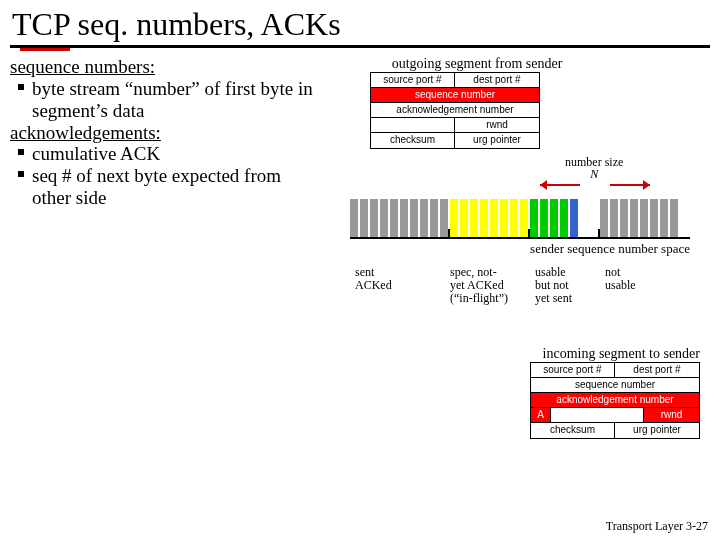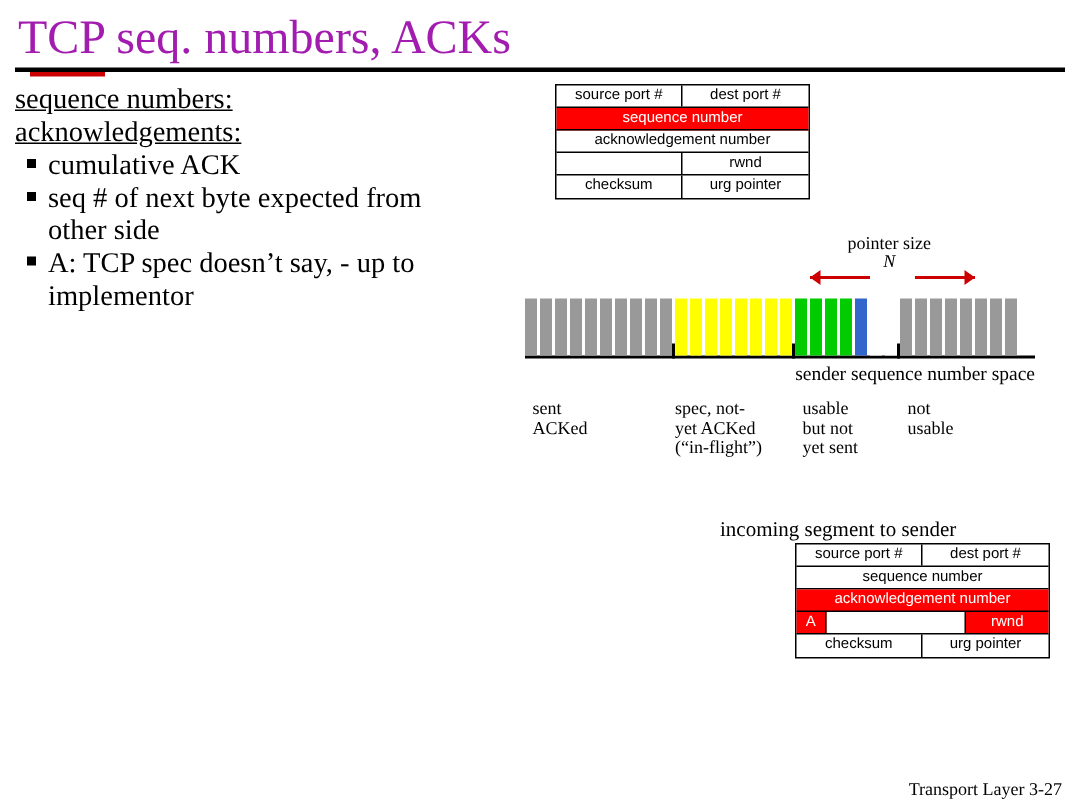--- a/index.html
+++ b/index.html
@@ -10,21 +10,21 @@
     height: 540px;
     background: #fff;
     font-family: Arial, Helvetica, sans-serif;
     overflow: hidden;
     position: relative;
   }
   .title {
     font-size: 32px;
     font-weight: normal;
     padding: 6px 12px 2px 12px;
-    color: #a21caf;
+    color: #000000;
     font-family: "Times New Roman", serif;
   }
   .title-underline {
     height: 3px;
     background: #000;
     margin: 0 10px 0 10px;
     position: relative;
   }
   .title-underline::after {
     content: "";
@@ -192,37 +192,38 @@
 </head>
 <body>
 
 <div class="title">TCP seq. numbers, ACKs</div>
 <div class="title-underline"></div>
 
 <div class="body">
 
   <div class="left">
     <div class="subhead">sequence numbers:</div>
+    <div class="bullet">
+      <span class="sq"></span>
+      <span>byte stream “number” of first byte in segment’s data</span>
+    </div>
     <div class="subhead">acknowledgements:</div>
     <div class="bullet">
       <span class="sq"></span>
       <span>cumulative ACK</span>
     </div>
     <div class="bullet">
       <span class="sq"></span>
       <span>seq # of next byte expected from other side</span>
     </div>
-    <div class="bullet">
-      <span class="sq"></span>
-      <span>A: TCP spec doesn’t say, - up to implementor</span>
-    </div>
   </div>
 
   <div class="right">
 
+    <div class="seg-caption" style="margin-left:-80px">outgoing segment from sender</div>
     <div class="seg-table" style="margin-left:50px">
       <div class="seg-row">
         <div class="seg-cell seg-half">source port #</div>
         <div class="seg-cell seg-half">dest port #</div>
       </div>
       <div class="seg-row hl-red">
         <div class="seg-cell seg-full">sequence number</div>
       </div>
       <div class="seg-row">
         <div class="seg-cell seg-full">acknowledgement number</div>
@@ -231,21 +232,21 @@
         <div class="seg-cell seg-half"></div>
         <div class="seg-cell seg-half">rwnd</div>
       </div>
       <div class="seg-row">
         <div class="seg-cell seg-half">checksum</div>
         <div class="seg-cell seg-half">urg pointer</div>
       </div>
     </div>
 
     <div class="window-annot">
-      <span>pointer size</span><br>
+      <span>number size</span><br>
       <i>N</i>
     </div>
     <div class="window-arrows">
       <div class="hd l"></div>
         <div class="ar l"></div>
       <div class="ar r"></div>
         <div class="hd r"></div>
     </div>
 
     <div class="stripe-wrap">
@@ -304,21 +305,21 @@
         <span>but not</span><br>
         <span>yet sent</span>
       </div>
       <div class="col" style="left:250px">
         <span>not</span><br>
         <span>usable</span>
       </div>
     </div>
 
     <div class="incoming-block">
-      <div class="seg-caption" style="text-align:left">incoming segment to sender</div>
+      <div class="seg-caption" style="text-align:right">incoming segment to sender</div>
       <div class="seg-table" style="margin-left:auto;margin-right:0">
         <div class="seg-row">
           <div class="seg-cell seg-half">source port #</div>
           <div class="seg-cell seg-half">dest port #</div>
         </div>
         <div class="seg-row">
           <div class="seg-cell seg-full">sequence number</div>
         </div>
         <div class="seg-row hl-red">
           <div class="seg-cell seg-full">acknowledgement number</div>

